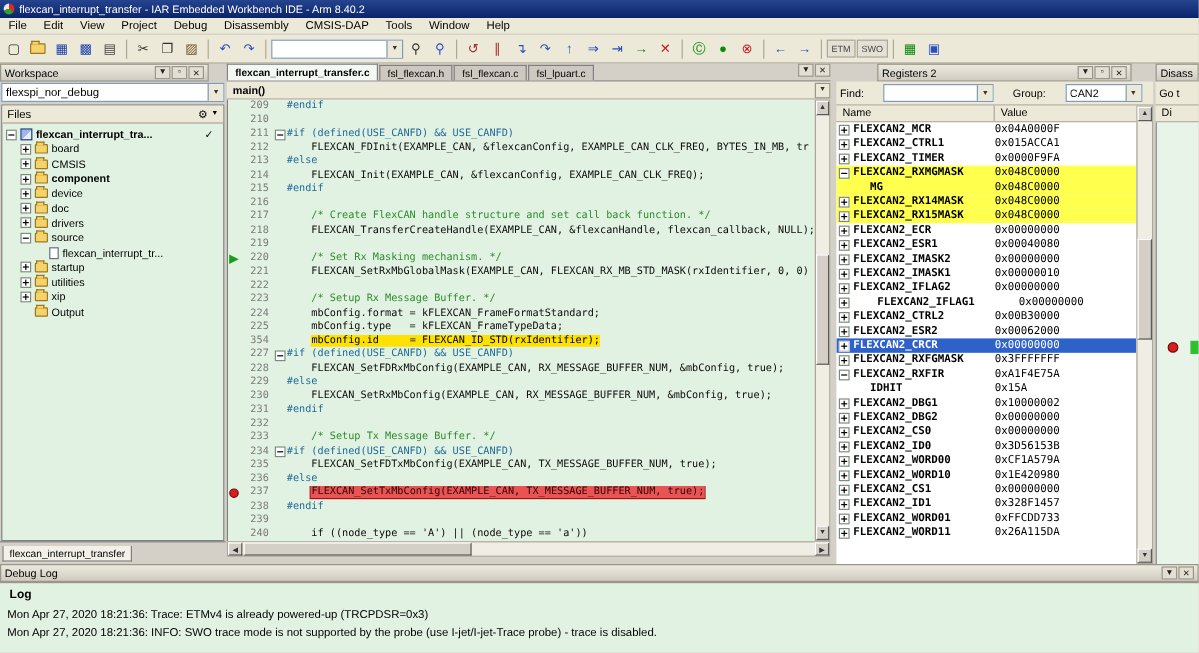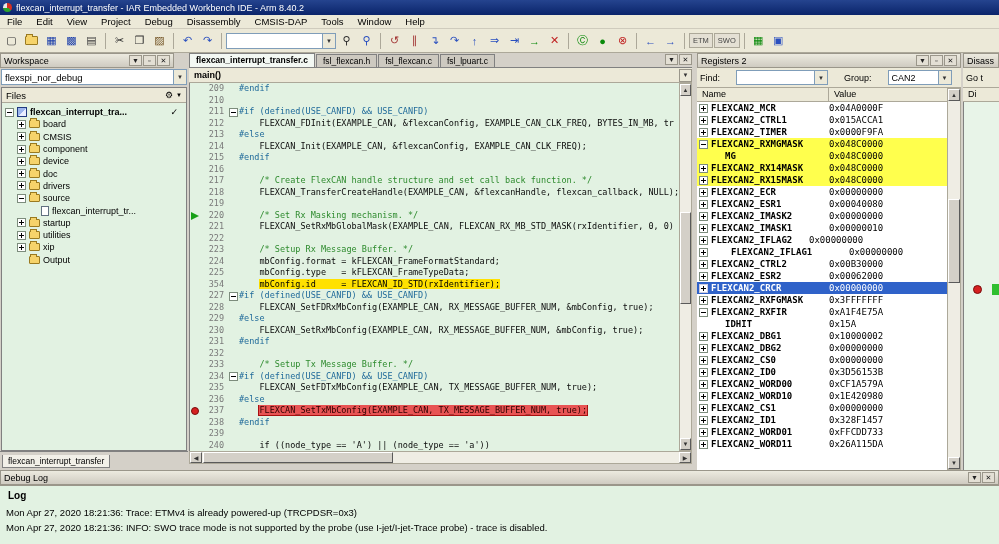--- a/index.html
+++ b/index.html
@@ -48,21 +48,21 @@
   .folder{width:11px;height:8px;background:#f6d36a;border:1px solid #9a7a20;border-radius:1px;position:relative}
   .folder::before{content:"";position:absolute;top:-3px;left:0;width:5px;height:2px;background:#f6d36a;border:1px solid #9a7a20;border-bottom:none}
   .ficon{width:8px;height:10px;background:#fff;border:1px solid #607080}
   .prj{width:10px;height:10px;border:1px solid #203a80;background:linear-gradient(135deg,#9cb6ee 0 55%,#e8eeff 55%)}
   .tlabel{font-size:9px}
   .tcheck{margin-left:auto;margin-right:8px;font-size:9px}
   #ws-tabs{left:0;top:451px;width:188px;height:19px;background:#d4d0c8;border-top:1px solid #808080;display:flex;align-items:flex-end;padding:0 0 2px 2px}
   .ws-tab{background:#f2f0e8;border:1px solid #808080;border-top:none;font-size:8.5px;padding:1px 5px;white-space:nowrap}
 
   
-  #ed-tabs{left:189px;top:53px;width:503px;height:15px;background:#d4d0c8;display:flex;align-items:center;border-bottom:1px solid #808080}
+  #ed-tabs{left:189px;top:53px;width:503px;height:15px;background:#d4d0c8;display:flex;align-items:flex-start;border-bottom:1px solid #808080}
   .ed-tab{font-size:8.5px;padding:1px 6px;border:1px solid #808080;border-bottom:none;background:#cdc9c0;margin-right:1px;white-space:nowrap;height:13px}
   .ed-tab.active{background:#f3f8f3;font-weight:bold;height:14px}
   #ed-tabctl{margin-left:auto;display:flex;align-items:center;padding-bottom:1px}
   #scope-row{left:189px;top:68px;width:503px;height:15px;background:#ece9d8;border-bottom:1px solid #aca899;display:flex;align-items:center;padding-left:5px;font-weight:bold;font-size:9px}
   #scope-row .sp{flex:1}
   #code{left:189px;top:83px;width:490px;height:368px;background:#e2f2e2;border-left:1px solid #808080;overflow:hidden;font-family:"DejaVu Sans Mono",monospace;font-size:8.5px;line-height:11.5px}
   .cl{height:11.5px;display:flex;white-space:pre;align-items:center}
   .m1{width:12px;flex:none;position:relative;height:11.5px}
   .num{width:26px;flex:none;text-align:right;color:#7a7a7a;padding-right:4px}
   .m2{width:11px;flex:none;position:relative;height:11.5px}
@@ -87,21 +87,21 @@
   #ed-hscroll{left:189px;top:451px;width:503px;height:13px}
   #ed-hscroll .lf{left:0;top:0;width:12px;height:11px}
   #ed-hscroll .rt{right:0;top:0;width:12px;height:11px}
   #ed-hscroll .sb-thumb{left:13px;top:0;width:190px;height:11px}
   #reg-vscroll{left:947px;top:88px;width:14px;height:382px}
   #reg-vscroll .up{left:0;top:0;width:12px;height:12px}
   #reg-vscroll .dn{left:0;bottom:0;width:12px;height:12px}
   #reg-vscroll .sb-thumb{left:0;top:110px;width:12px;height:84px}
 
   
-  #reg-head{left:697px;top:53px;width:264px;height:15px}
+  #reg-head{left:731px;top:53px;width:212px;height:15px}
   #reg-controls{left:697px;top:68px;width:264px;height:20px;background:#ece9d8;border-bottom:1px solid #aca899;display:flex;align-items:center;padding:0 3px;gap:16px;font-size:9px}
   .sm-combo{height:15px;background:#fff;border:1px solid #7f9db9;display:inline-flex;align-items:center;padding-left:3px}
   .sm-combo .v{flex:1;white-space:nowrap;overflow:hidden}
   #reg-colhead{left:697px;top:88px;width:250px;height:14px;background:#ece9d8;border-bottom:1px solid #aca899;display:flex;font-size:9px}
   .colcell{border-right:1px solid #aca899;padding:1px 0 0 5px}
   #reg-rows{left:697px;top:102px;width:250px;height:368px;background:#fff;overflow:hidden;font-family:"DejaVu Sans Mono",monospace;font-size:9px}
   .rrow{height:12px;display:flex;align-items:center}
   .rrow .exp{margin:0 3px 0 2px}
   .exp-sp2{width:14px;flex:none;display:inline-block}
   .rname{font-weight:bold;flex:none;overflow:hidden;white-space:nowrap}
@@ -220,21 +220,21 @@
       <div class="trow" style="padding-left: 14px;">
         <span class="exp plus"></span>
         <span class="ticon folder"></span>
         <span class="tlabel">board</span>
       </div>
       <div class="trow" style="padding-left: 14px;">
         <span class="exp plus"></span>
         <span class="ticon folder"></span>
         <span class="tlabel">CMSIS</span>
       </div>
-      <div class="trow" style="padding-left: 14px;">
+      <div class="trow" style="padding-left: 14px; font-weight: bold;">
         <span class="exp plus"></span>
         <span class="ticon folder"></span>
         <span class="tlabel">component</span>
       </div>
       <div class="trow" style="padding-left: 14px;">
         <span class="exp plus"></span>
         <span class="ticon folder"></span>
         <span class="tlabel">device</span>
       </div>
       <div class="trow" style="padding-left: 14px;">
@@ -422,21 +422,21 @@
       <span class="rname" style="width: 118px;">FLEXCAN2_IMASK2</span>
       <span class="rval">0x00000000</span>
     </div>
     <div class="rrow">
       <span class="exp plus"></span>
       <span class="rname" style="width: 118px;">FLEXCAN2_IMASK1</span>
       <span class="rval">0x00000010</span>
     </div>
     <div class="rrow">
       <span class="exp plus"></span>
-      <span class="rname" style="width: 98px;">FLEXCAN2_IFLAG2</span>
+      <span class="rname" style="width: 118px;">FLEXCAN2_IFLAG2</span>
       <span class="rval">0x00000000</span>
     </div>
     <div class="rrow">
       <span class="exp plus"></span>
       <span class="rname" style="width: 118px; margin-left: 20px;">FLEXCAN2_IFLAG1</span>
       <span class="rval">0x00000000</span>
     </div>
     <div class="rrow">
       <span class="exp plus"></span>
       <span class="rname" style="width: 118px;">FLEXCAN2_CTRL2</span>

